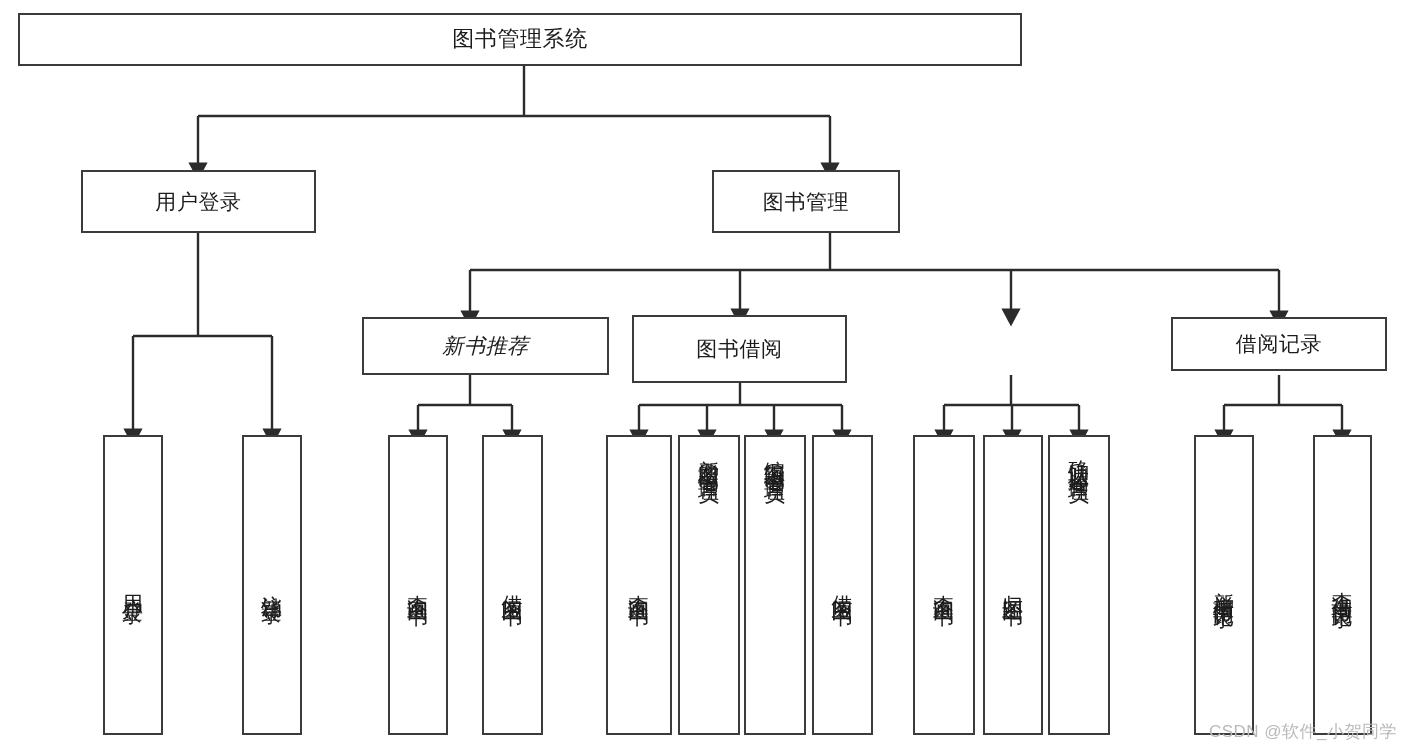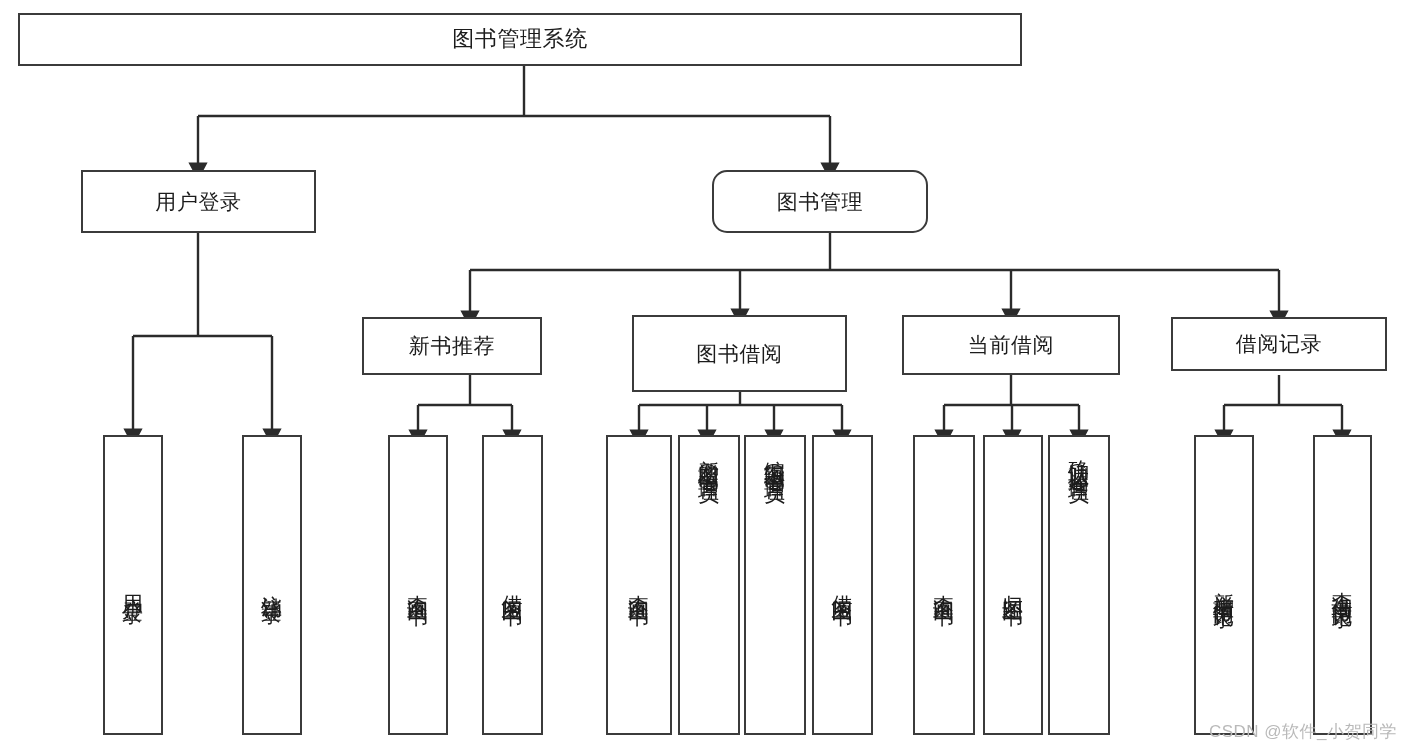--- a/index.html
+++ b/index.html
@@ -136,32 +136,29 @@
     </g>
   </svg>
 
   <div class="node horizontal root" style="left:18px; top:13px; width:1004px; height:53px;">
     <span class="node-label">图书管理系统</span>
   </div>
 
   <div class="node horizontal" style="left:81px; top:170px; width:235px; height:63px;">
     <span class="node-label">用户登录</span>
   </div>
-  <div class="node horizontal" style="left:712px; top:170px; width:216px; height:63px;border-radius:15px;">
+  <div class="node horizontal" style="left:712px; top:170px; width:188px; height:63px;">
     <span class="node-label">图书管理</span>
   </div>
 
-  <div class="node horizontal" style="left:362px; top:317px; width:180px; height:58px;">
+  <div class="node horizontal" style="left:362px; top:317px; width:247px; height:58px;font-style:italic;">
     <span class="node-label">新书推荐</span>
   </div>
-  <div class="node horizontal" style="left:632px; top:315px; width:215px; height:77px;">
+  <div class="node horizontal" style="left:632px; top:315px; width:215px; height:68px;">
     <span class="node-label">图书借阅</span>
-  </div>
-  <div class="node horizontal" style="left:902px; top:315px; width:218px; height:60px;">
-    <span class="node-label">当前借阅</span>
   </div>
   <div class="node horizontal" style="left:1171px; top:317px; width:216px; height:54px;">
     <span class="node-label">借阅记录</span>
   </div>
 
   <div class="node vertical mid" style="left:103px; top:435px; width:60px; height:300px;">
     <span class="node-label">用户登录</span>
   </div>
   <div class="node vertical mid" style="left:242px; top:435px; width:60px; height:300px;">
     <span class="node-label">注销登录</span>

